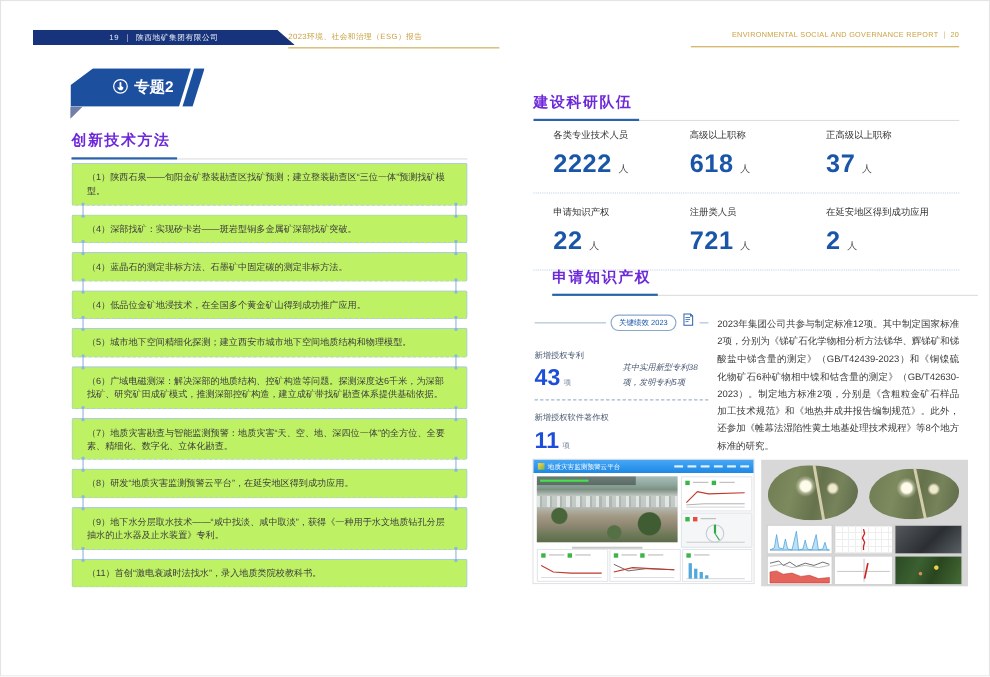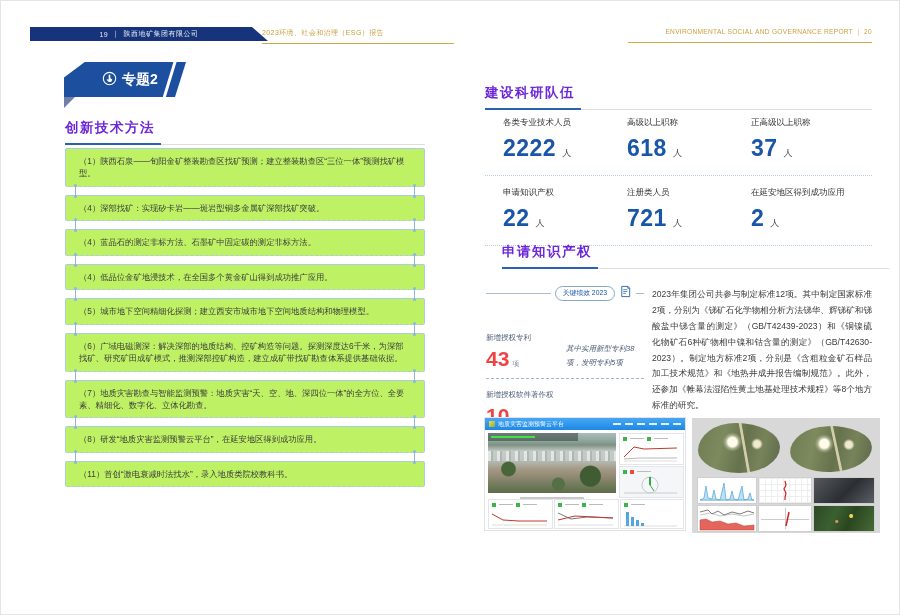--- a/index.html
+++ b/index.html
@@ -55,25 +55,25 @@
   .stat-value{font-size:23px;font-weight:bold;color:#1a56a8;letter-spacing:.5px;}
   .stat-unit{font-size:9px;color:#444;}
 
   
   #kpi{position:absolute;left:486px;top:284px;width:158px;}
   .kpi-head{display:flex;align-items:center;gap:4px;}
   .kpi-head .hline{flex:1;height:1px;background:#a8bcd2;}
   .kpi-head .hline2{width:8px;height:1px;background:#a8bcd2;}
   .kpi-pill{border:1px solid #89a8c8;border-radius:8px;padding:1px 7px 2px;font-size:6.8px;
             color:#1a56a8;white-space:nowrap;}
-  .kpi-grid{display:flex;gap:8px;margin-top:31px;justify-content:space-between;}
+  .kpi-grid{display:flex;gap:8px;margin-top:16px;justify-content:space-between;}
   .kpi-col1{width:72px;flex:none;}
   .kpi-label{font-size:7.5px;color:#4a5a74;}
   .kpi-vline{display:flex;align-items:baseline;gap:3px;margin-top:4px;}
-  .kpi-value{font-size:21px;font-weight:bold;color:#ef4444;}
+  .kpi-value{font-size:21px;font-weight:bold;color:#1d4ed8;}
   .kpi-unit{font-size:7px;color:#7a8aa0;}
   .kpi-detail{font-size:7.5px;color:#4a5a74;line-height:1.9;padding-top:9px;font-style:italic;}
   .kpi-dash{border-top:1px dashed #9fb6cf;margin:7px 0 11px;}
   .kpi-bottom{border-top:1px solid #c4d2e2;margin-top:13px;}
 
   #std-para{position:absolute;left:652px;top:287px;width:220px;font-size:8.6px;line-height:1.85;
             color:#3a3a3a;text-align:justify;}
 
   
   .shot{position:absolute;left:485px;top:418px;width:200px;height:112px;background:#fff;
@@ -172,20 +172,21 @@
 
 <div id="tech-list">
     <div class="tech-item"><span>（1）陕西石泉——旬阳金矿整装勘查区找矿预测；建立整装勘查区“三位一体”预测找矿模型。</span><span class="conn l"></span><span class="conn r"></span></div>
     <div class="tech-item"><span>（4）深部找矿：实现矽卡岩——斑岩型铜多金属矿深部找矿突破。</span><span class="conn l"></span><span class="conn r"></span></div>
     <div class="tech-item"><span>（4）蓝晶石的测定非标方法、石墨矿中固定碳的测定非标方法。</span><span class="conn l"></span><span class="conn r"></span></div>
     <div class="tech-item"><span>（4）低品位金矿地浸技术，在全国多个黄金矿山得到成功推广应用。</span><span class="conn l"></span><span class="conn r"></span></div>
     <div class="tech-item"><span>（5）城市地下空间精细化探测；建立西安市城市地下空间地质结构和物理模型。</span><span class="conn l"></span><span class="conn r"></span></div>
     <div class="tech-item"><span>（6）广域电磁测深：解决深部的地质结构、控矿构造等问题。探测深度达6千米，为深部找矿、研究矿田成矿模式，推测深部控矿构造，建立成矿带找矿勘查体系提供基础依据。</span><span class="conn l"></span><span class="conn r"></span></div>
     <div class="tech-item"><span>（7）地质灾害勘查与智能监测预警：地质灾害“天、空、地、深四位一体”的全方位、全要素、精细化、数字化、立体化勘查。</span><span class="conn l"></span><span class="conn r"></span></div>
     <div class="tech-item"><span>（8）研发“地质灾害监测预警云平台”，在延安地区得到成功应用。</span><span class="conn l"></span><span class="conn r"></span></div>
+    <div class="tech-item"><span>（9）地下水分层取水技术——“咸中找淡、咸中取淡”，获得《一种用于水文地质钻孔分层抽水的止水器及止水装置》专利。</span><span class="conn l"></span><span class="conn r"></span></div>
     <div class="tech-item"><span>（11）首创“激电衰减时法找水”，录入地质类院校教科书。</span></div>
   </div>
 
 <div class="sec" style="left:485px;top:84px;width:387px;">
   <div class="sec-t">建设科研队伍</div>
   <div class="sec-rule"></div>
 </div>
 <div id="stats">
     <div class="stats-row">
       <div class="stat">
@@ -258,21 +259,21 @@
         <span class="kpi-value">43</span>
         <span class="kpi-unit">项</span>
       </div>
     </div>
     <div class="kpi-detail">其中实用新型专利38项，发明专利5项</div>
   </div>
   <div class="kpi-dash"></div>
   <div>
     <div class="kpi-label">新增授权软件著作权</div>
     <div class="kpi-vline">
-      <span class="kpi-value">10</span>
+      <span class="kpi-value">11</span>
       <span class="kpi-unit">项</span>
     </div>
   </div>
   <div class="kpi-bottom"></div>
 </div>
 
 <div id="std-para">2023年集团公司共参与制定标准12项。其中制定国家标准2项，分别为《锑矿石化学物相分析方法锑华、辉锑矿和锑酸盐中锑含量的测定》（GB/T42439-2023）和《铜镍硫化物矿石6种矿物相中镍和钴含量的测定》（GB/T42630-2023）。制定地方标准2项，分别是《含粗粒金矿石样品加工技术规范》和《地热井成井报告编制规范》。此外，还参加《帷幕法湿陷性黄土地基处理技术规程》等8个地方标准的研究。</div>
 
 <div class="shot">
   <div class="shot-bar">

